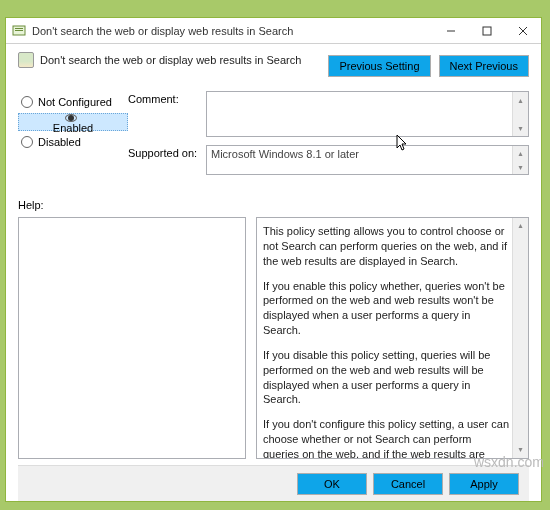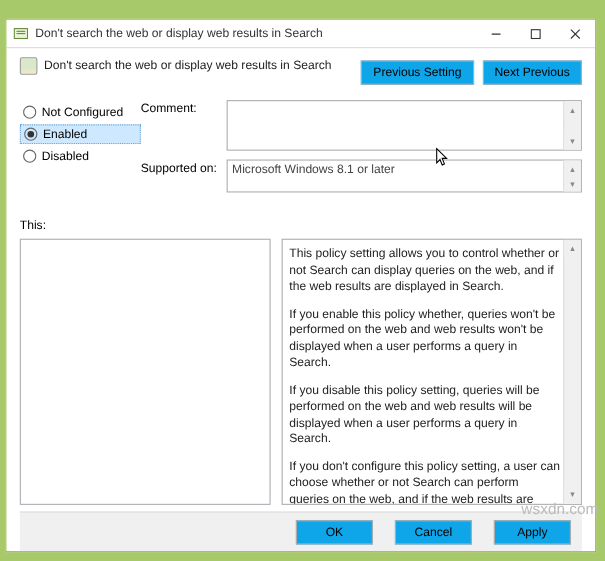--- a/index.html
+++ b/index.html
@@ -94,20 +94,21 @@
     display: flex;
     align-items: center;
     height: 18px;
     font-size: 11px;
     padding: 0 3px;
     margin-bottom: 2px;
   }
   .radio-opt.selected {
     background: #cde8ff;
     border: 1px dotted #6aa6d8;
+    flex-direction: column;
   }
   .radio {
     width: 12px; height: 12px;
     border: 1px solid #666;
     border-radius: 50%;
     margin-right: 5px;
     display: inline-flex; align-items:center; justify-content:center;
   }
   .radio.checked::after {
     content: '';
@@ -196,21 +197,21 @@
   .pane.right { flex: 1; padding: 6px 18px 6px 6px; font-size: 11px; line-height: 1.35; color: #222; }
   .pane.right p { margin: 0 0 10px 0; }
   .pane.right .scrollv { display:flex; }
   .footer {
     height: 36px;
     border-top: 1px solid #ddd;
     display: flex;
     justify-content: flex-end;
     align-items: center;
     padding-right: 10px;
-    gap: 20px;
+    gap: 6px;
     background: #f0f0f0;
   }
   .watermark {
     position: absolute;
     right: 6px; bottom: 40px;
     font-size: 14px;
     color: #bbb;
     z-index: 5;
   }
 </style>
@@ -295,27 +296,27 @@
             <div class="scrollv">
               <div class="scrollbtn">▴</div>
               <div class="scrollbtn">▾</div>
             </div>
           </div>
         </div>
       </div>
     </div>
 
     <div class="panes-header">
-      <span class="pane-lbl">This:</span>
+      <span class="pane-lbl">Help:</span>
     </div>
 
     <div class="panes">
       <div class="pane left"></div>
       <div class="pane right">
-        <p>This policy setting allows you to control whether or not Search can display queries on the web, and if the web results are displayed in Search.</p>
+        <p>This policy setting allows you to control choose or not Search can perform queries on the web, and if the web results are displayed in Search.</p>
         <p>If you enable this policy whether, queries won't be performed on the web and web results won't be displayed when a user performs a query in Search.</p>
         <p>If you disable this policy setting, queries will be performed on the web and web results will be displayed when a user performs a query in Search.</p>
         <p>If you don't configure this policy setting, a user can choose whether or not Search can perform queries on the web, and if the web results are displayed in Search.</p>
         <div class="scrollv">
           <div class="scrollbtn">▴</div>
           <div class="scrollbtn">▾</div>
         </div>
       </div>
     </div>
 

